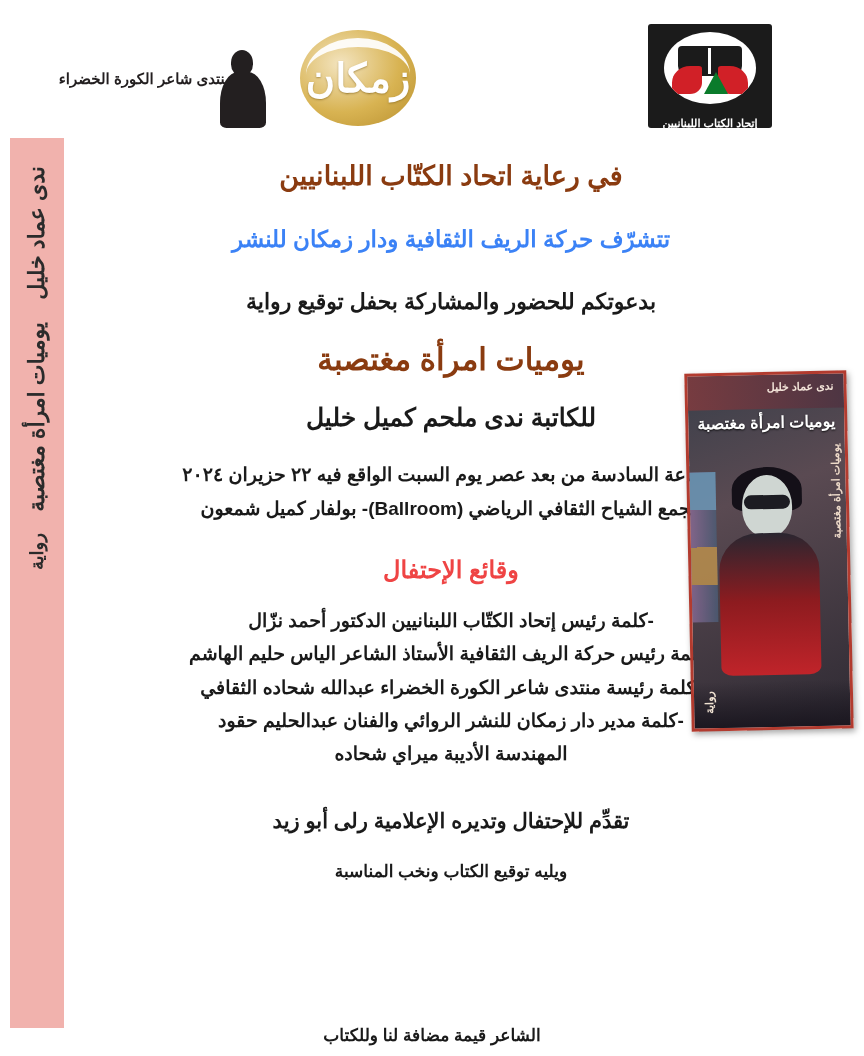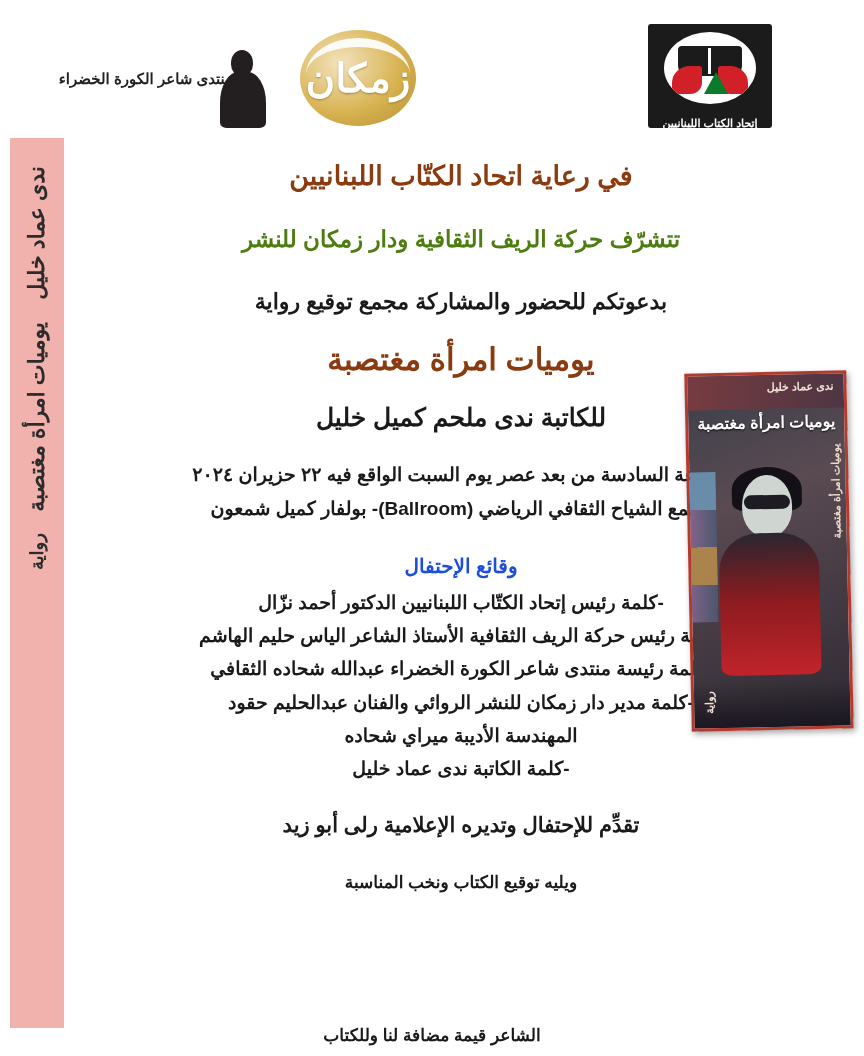--- a/index.html
+++ b/index.html
@@ -234,39 +234,39 @@
     width: 124px;
     text-align: center;
     color: #ffffff;
     font-size: 11px;
     font-weight: bold;
   }
 
   
   .content {
     position: absolute;
-    left: 66px;
+    left: 56px;
     top: 156px;
     width: 790px;
     text-align: center;
   }
   .line {
     margin: 0;
     line-height: 1.55;
   }
   .title-main {
     font-size: 27px;
     font-weight: bold;
     color: #8a3b10;
     margin-bottom: 24px;
   }
   .body-lg {
     font-size: 23px;
     font-weight: bold;
-    color: #4d7c0f;
+    color: #3b82f6;
   }
   .spacer-28 { height: 28px; }
 
   .invite {
     font-size: 22px;
     font-weight: bold;
     margin-bottom: 16px;
   }
   .novel-title {
     font-size: 31px;
@@ -278,39 +278,39 @@
     font-size: 25px;
     font-weight: bold;
     margin-bottom: 22px;
   }
   .details {
     font-size: 19px;
     font-weight: bold;
     line-height: 1.75;
   }
   .program-title {
-    font-size: 20px;
-    font-weight: bold;
-    color: #1d4ed8;
-    margin: 26px 0 4px 0;
+    font-size: 24px;
+    font-weight: bold;
+    color: #ef4444;
+    margin: 26px 0 16px 0;
   }
   .program-item {
     font-size: 19px;
     font-weight: bold;
     line-height: 1.75;
   }
   .closing-1 {
     font-size: 21px;
     font-weight: bold;
-    margin-top: 24px;
+    margin-top: 35px;
   }
   .closing-2 {
     font-size: 17px;
     font-weight: bold;
-    margin-top: 28px;
+    margin-top: 21px;
   }
   .footer-note {
     position: absolute;
     left: 0;
     bottom: 10px;
     width: 864px;
     text-align: center;
     font-size: 17px;
     font-weight: bold;
     color: #1a1a1a;
@@ -443,37 +443,36 @@
 </div>
 
 <div class="content">
 
   <p class="line title-main">في رعاية اتحاد الكتّاب اللبنانيين</p>
 
   <p class="line body-lg">تتشرّف حركة الريف الثقافية ودار زمكان للنشر</p>
 
   <div class="spacer-28"></div>
 
-  <p class="line invite">بدعوتكم للحضور والمشاركة مجمع توقيع رواية</p>
+  <p class="line invite">بدعوتكم للحضور والمشاركة بحفل توقيع رواية</p>
 
   <p class="line novel-title">يوميات امرأة مغتصبة</p>
 
   <p class="line author">للكاتبة ندى ملحم كميل خليل</p>
 
   <p class="line details">الساعة السادسة من بعد عصر يوم السبت الواقع فيه ٢٢ حزيران ٢٠٢٤</p>
   <p class="line details">مجمع الشياح الثقافي الرياضي (Ballroom)- بولفار كميل شمعون</p>
 
   <p class="line program-title">وقائع الإحتفال</p>
 
   <p class="line program-item">-كلمة رئيس إتحاد الكتّاب اللبنانيين الدكتور أحمد نزّال</p>
   <p class="line program-item">-كلمة رئيس حركة الريف الثقافية الأستاذ الشاعر الياس حليم الهاشم</p>
   <p class="line program-item">-كلمة رئيسة منتدى شاعر الكورة الخضراء عبدالله شحاده الثقافي</p>
   <p class="line program-item">-كلمة مدير دار زمكان للنشر الروائي والفنان عبدالحليم حقود</p>
   <p class="line program-item">المهندسة الأديبة ميراي شحاده</p>
-  <p class="line program-item">-كلمة الكاتبة ندى عماد خليل</p>
 
   <p class="line closing-1">تقدِّم للإحتفال وتديره الإعلامية رلى أبو زيد</p>
   <p class="line closing-2">ويليه توقيع الكتاب ونخب المناسبة</p>
 
 </div>
 
 <div class="book-cover">
   <div class="bc-topband"></div>
   <div class="bc-mosaic"></div>
   <div class="bc-author">ندى عماد خليل</div>

